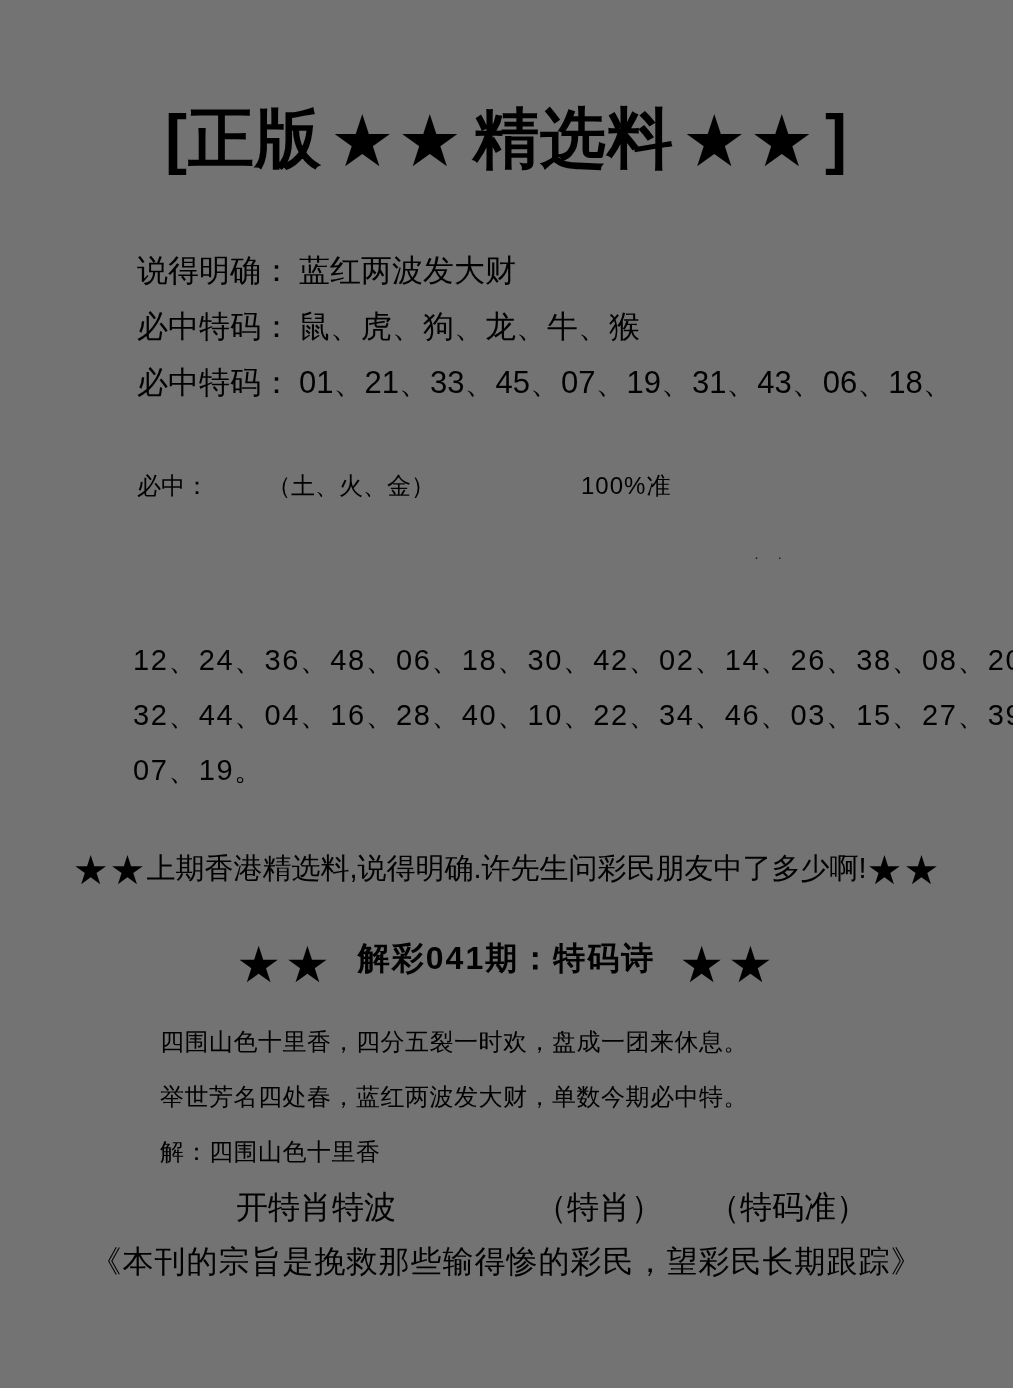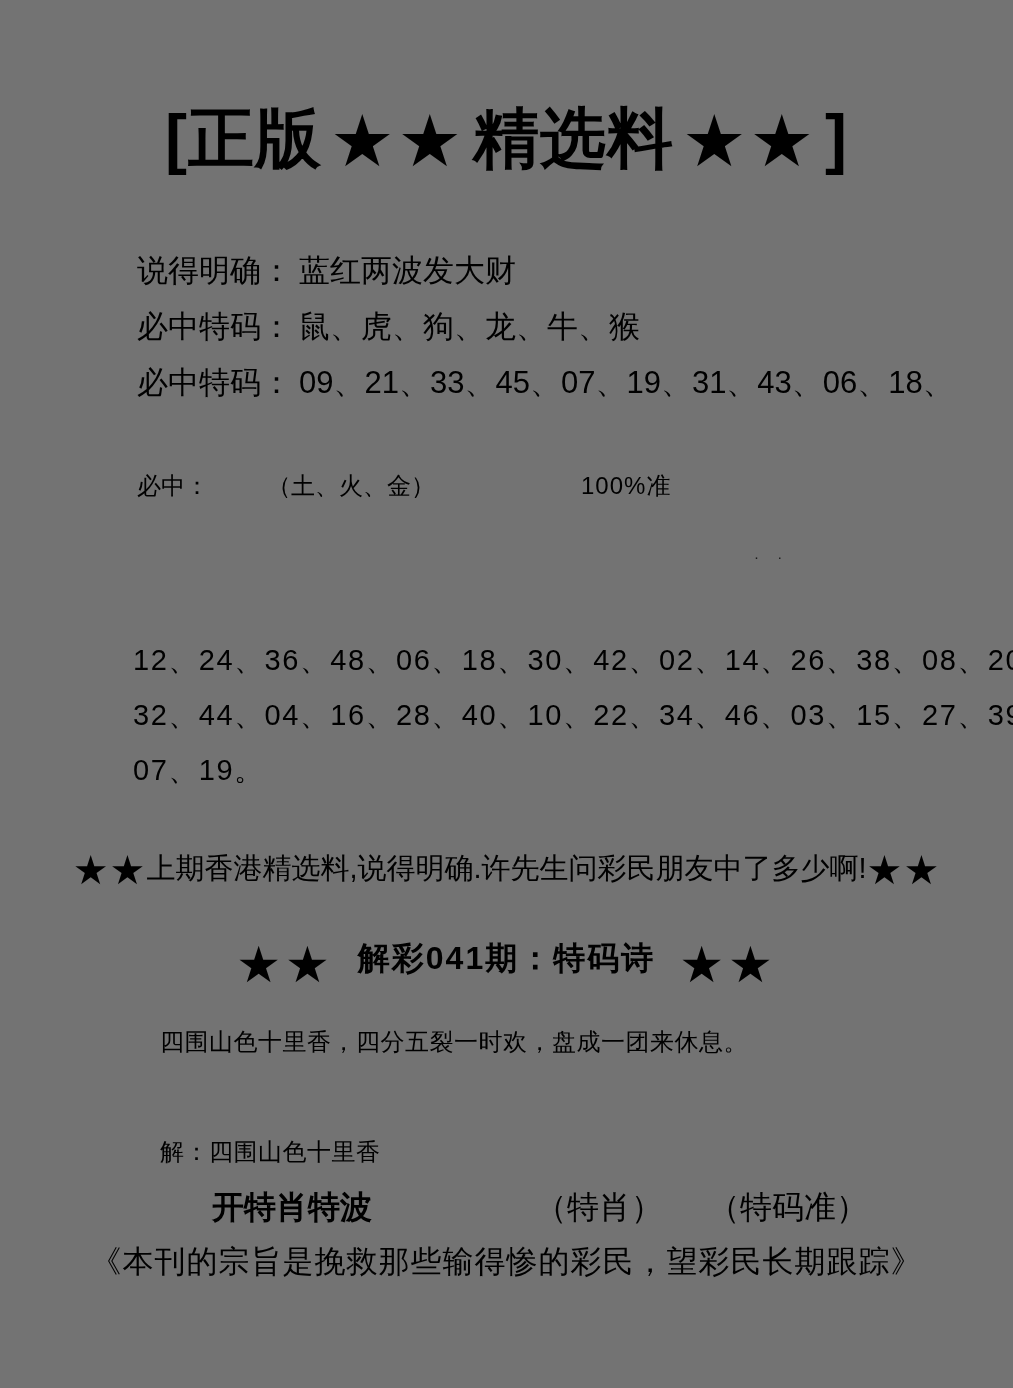--- a/index.html
+++ b/index.html
@@ -93,21 +93,21 @@
   }
 
   
   .poem-line { font-size: 24px; letter-spacing: 0.5px; }
   .pos-poem1 { top: 1026px; left: 160px; }
   .pos-poem2 { top: 1081px; left: 160px; }
   .pos-jie   { top: 1136px; left: 160px; }
 
   
   .result-row { top: 1186px; left: 0; width: 100%; height: 42px; font-size: 32px; }
-  .result-row .c1 { position: absolute; left: 212px; font-weight: bold; }
+  .result-row .c1 { position: absolute; left: 236px; }
   .result-row .c2 { position: absolute; left: 535px; }
   .result-row .c3 { position: absolute; left: 708px; }
 
   
   .footer {
     top: 1241px; left: 0; width: 100%;
     text-align: center;
     font-size: 31px;
     letter-spacing: 1px;
   }
@@ -123,21 +123,21 @@
 
   <div class="abs info pos-info1">
     <span>说得明确：</span><span class="val">蓝红两波发大财</span>
   </div>
 
   <div class="abs info pos-info2">
     <span>必中特码：</span><span class="val">鼠、虎、狗、龙、牛、猴</span>
   </div>
 
   <div class="abs info pos-info3">
-    <span>必中特码：</span><span class="val">09、21、33、45、07、19、31、43、06、18、</span>
+    <span>必中特码：</span><span class="val">01、21、33、45、07、19、31、43、06、18、</span>
   </div>
 
   <div class="abs bizhong">
     <span>必中：</span><span class="bz-value">（土、火、金）</span><span class="bz-acc">100%准</span>
   </div>
 
   <div class="abs noise">· ·</div>
 
 
   <div class="abs numline pos-num1">12、24、36、48、06、18、30、42、02、14、26、38、08、20、</div>
@@ -146,20 +146,21 @@
 
   <div class="abs banner">
     <span class="stars">★★</span><span>上期香港精选料,说得明确.许先生问彩民朋友中了多少啊!</span><span class="stars">★★</span>
   </div>
 
   <div class="abs poem-header">
     <span class="stars">★★</span><span class="heading">解彩041期：特码诗</span><span class="stars">★★</span>
   </div>
 
   <div class="abs poem-line pos-poem1">四围山色十里香，四分五裂一时欢，盘成一团来休息。</div>
+  <div class="abs poem-line pos-poem2">举世芳名四处春，蓝红两波发大财，单数今期必中特。</div>
   <div class="abs poem-line pos-jie">解：四围山色十里香</div>
 
   <div class="abs result-row">
     <span class="c1">开特肖特波</span>
     <span class="c2">（特肖）</span>
     <span class="c3">（特码准）</span>
   </div>
 
   <div class="abs footer">《本刊的宗旨是挽救那些输得惨的彩民，望彩民长期跟踪》</div>
 

